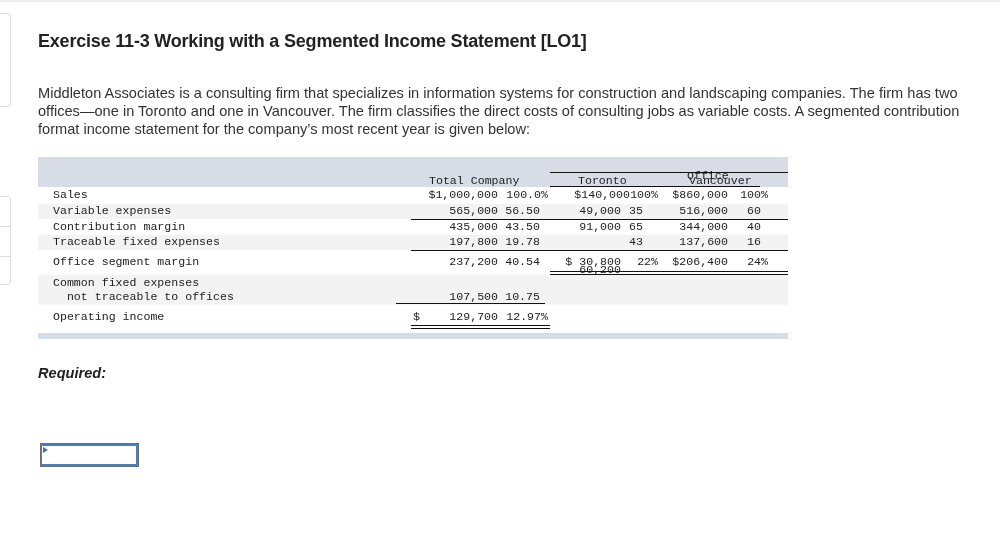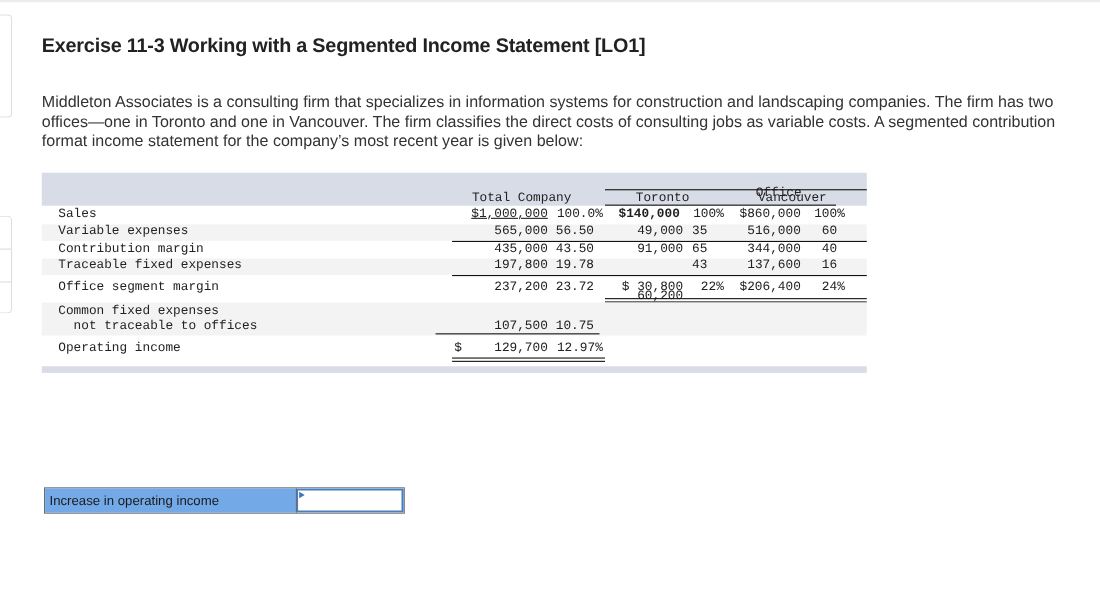--- a/index.html
+++ b/index.html
@@ -84,23 +84,23 @@
 
   <div class="hdr" style="left:609px; top:12px;margin-left:40px;">Office</div>
   <div class="hline" style="left:512px; top:15px; width:238px;"></div>
   <div class="hdr" style="left:391px; top:17px;">Total Company</div>
   <div class="hdr" style="left:540px; top:17px;">Toronto</div>
   <div class="hdr" style="left:651px; top:17px;">Vancouver</div>
   <div class="hline" style="left:512px; top:29px; width:210px;"></div>
 
   <div class="row" style="top:31px;">
     <span class="lbl">Sales</span>
-    <span class="cell" style="right:290px;text-decoration:underline;">$1,000,000</span>
+    <span class="cell" style="right:290px;">$1,000,000</span>
     <span class="cell" style="right:240px;">100.0%</span>
-    <span class="cell" style="right:170px;font-weight:bold;">$140,000</span>
+    <span class="cell" style="right:158px;">$140,000</span>
     <span class="cell" style="right:130px;">100%</span>
     <span class="cell" style="right:60px;">$860,000</span>
     <span class="cell" style="right:20px;">100%</span>
   </div>
 
   <div class="row alt" style="top:47px;">
     <span class="lbl">Variable expenses</span>
     <span class="cell" style="right:290px;">565,000</span>
     <span class="cell" style="right:248px;">56.50</span>
     <span class="cell" style="right:167px;">49,000</span>
@@ -127,21 +127,21 @@
     <span class="cell" style="right:167px;margin-top:28px;">60,200</span>
     <span class="cell" style="right:145px;">43</span>
     <span class="cell" style="right:60px;">137,600</span>
     <span class="cell" style="right:27px;">16</span>
   </div>
   <div class="hline" style="left:373px; top:93px; width:377px;"></div>
 
   <div class="row" style="top:98px; height:18px;">
     <span class="lbl">Office segment margin</span>
     <span class="cell" style="right:290px;">237,200</span>
-    <span class="cell" style="right:248px;">23.72</span>
+    <span class="cell" style="right:248px;">40.54</span>
     <span class="cell" style="right:167px;">$ 30,800</span>
     <span class="cell" style="right:130px;">22%</span>
     <span class="cell" style="right:60px;">$206,400</span>
     <span class="cell" style="right:20px;">24%</span>
   </div>
   <div class="dline" style="left:512px; top:114px; width:238px;"></div>
 
   <div class="row alt" style="top:118px; height:30px;">
     <span class="lbl" style="top:1px;">Common fixed expenses</span>
     <span class="lbl" style="top:15px;">  not traceable to offices</span>
@@ -156,21 +156,21 @@
     <span class="cell" style="left:375px;">$</span>
     <span class="cell" style="right:290px;">129,700</span>
     <span class="cell" style="right:240px;">12.97%</span>
   </div>
   <div class="dline" style="left:373px; top:168px; width:139px;"></div>
 
   <div class="band-foot"></div>
 </div>
 
 <div class="required">
+  <div class="req-title">Required:</div>
 </div>
 
 <div class="answer">
-  <div class="alabel">Increase in operating income</div>
   <div class="ainput">
     <span class="flag"></span>
     <input type="text" value="" style="">
   </div>
 </div>
 
 </body></html>

